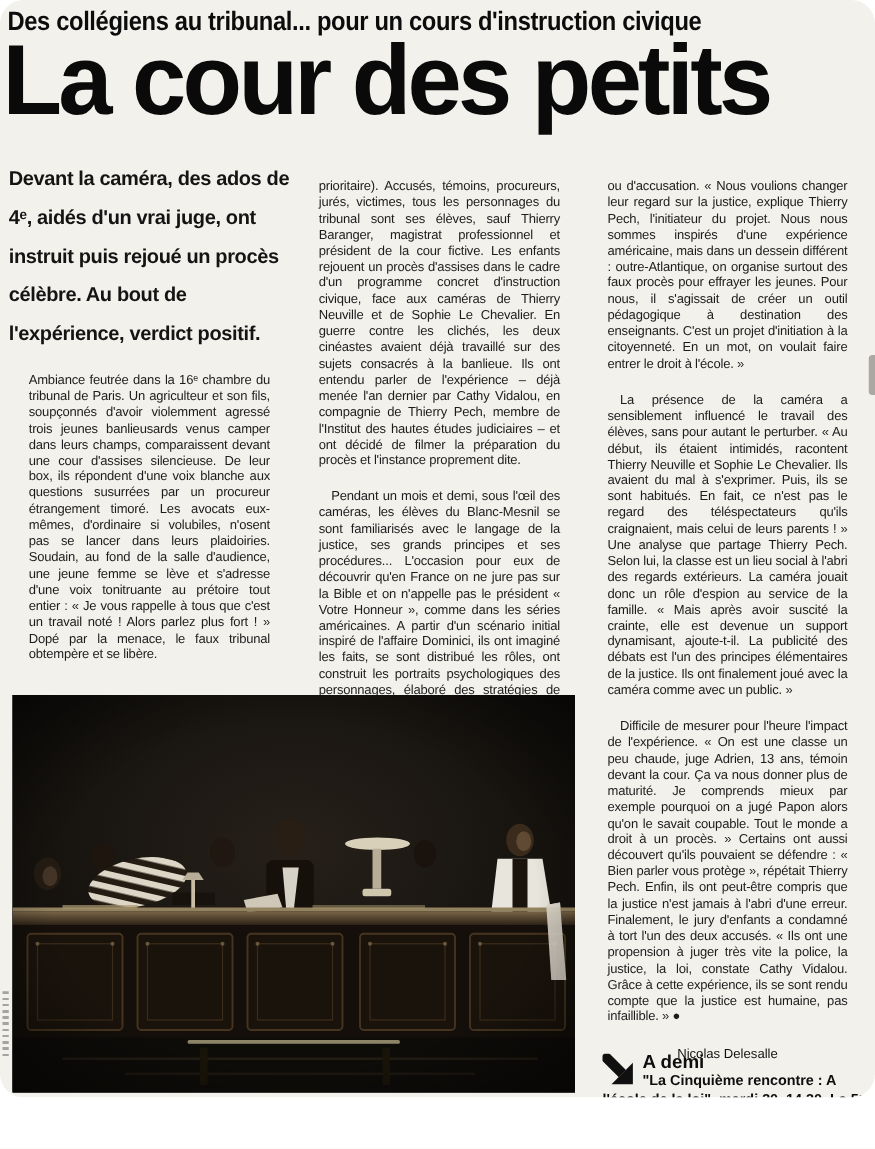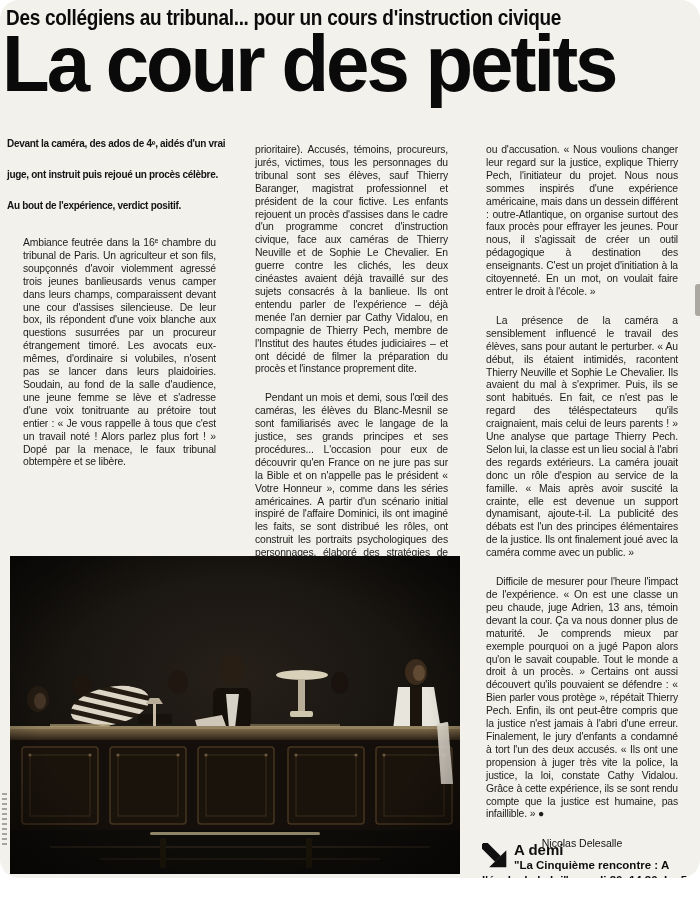--- a/index.html
+++ b/index.html
@@ -18,21 +18,21 @@
   .title{
     position:absolute; left:2px; top:24px; width:698px;
     font-size:78px; font-weight:bold; letter-spacing:-3px; line-height:1;
     color:#0a0a0a; transform:scaleY(1.02); transform-origin:top left; white-space:nowrap;
   }
   .col{position:absolute; top:128px; width:225px;}
   .col-left{left:7px;}
   .col-mid{left:239px;}
   .col-right{left:470px; width:224px;}
   .intro{
-    font-size:10px; font-weight:bold; line-height:31px; letter-spacing:-0.3px;
+    font-size:16px; font-weight:bold; line-height:31px; letter-spacing:-0.3px;
     color:#141414; margin:0 0 9px 0; text-align:left;
   }
   .body p{
     font-size:10.4px; line-height:12.9px; letter-spacing:-0.15px;
     margin:16px; text-align:justify; color:#1c1c1c;
   }
   .body p.indent{text-indent:10px;}
   .byline{
     text-align:center; font-weight:normal; font-size:10.5px; margin-top:3px; color:#111;
   }

